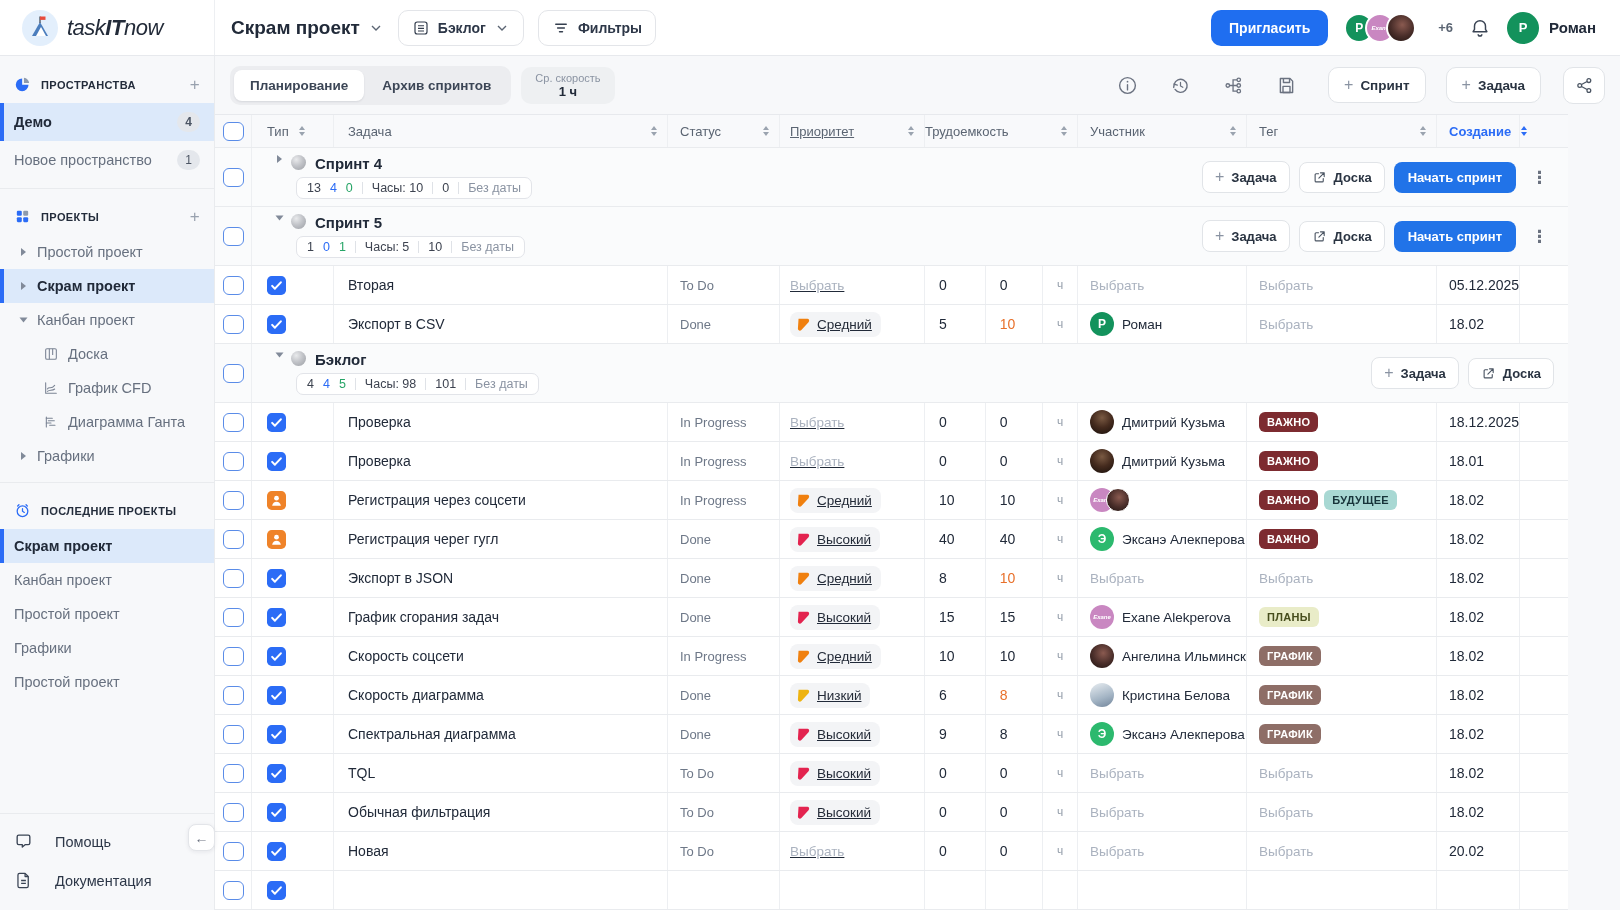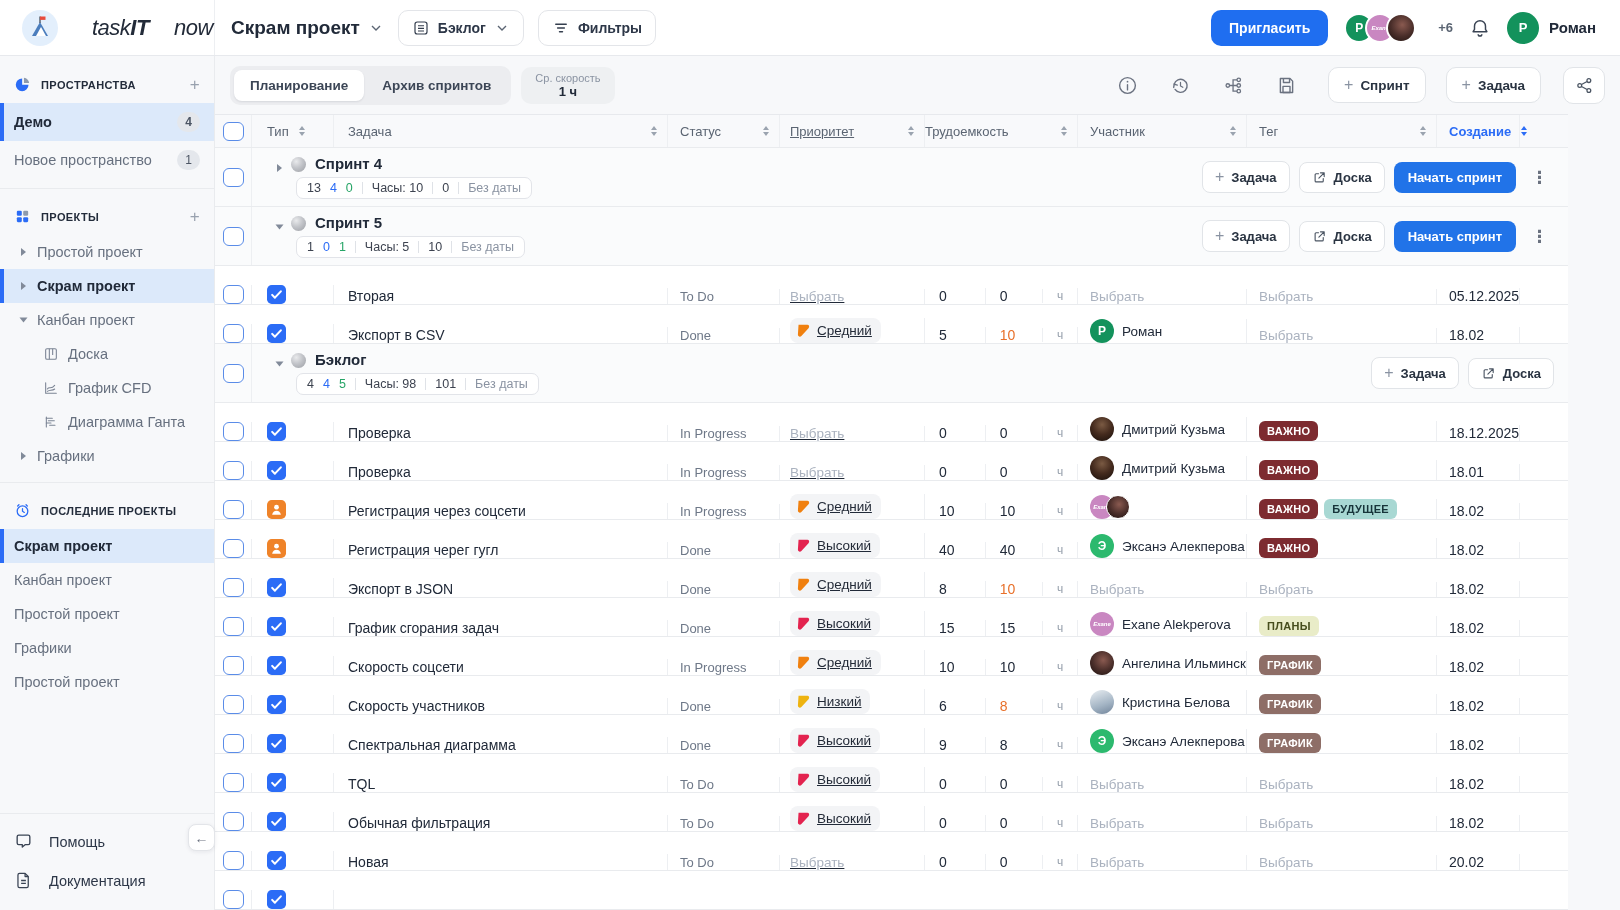--- a/index.html
+++ b/index.html
@@ -6,21 +6,21 @@
   html,body { width:1620px; height:910px; overflow:hidden;
     font-family:"Liberation Sans","DejaVu Sans",sans-serif; background:#f7f8fa; color:#212a39; }
   svg { display:block; }
   button { font-family:inherit; cursor:pointer; }
 
   
   .hdr { height:56px; background:#fff; border-bottom:1px solid #e7e9ed; display:flex; align-items:stretch; }
   .logo-area { width:215px; flex:none; display:flex; align-items:center; gap:9px; padding-left:22px; border-right:1px solid #edeff2; }
   .logo-badge { width:36px; height:36px; }
   .logo-text { font-size:22px; font-style:italic; color:#232b39; letter-spacing:-0.5px; }
-  .logo-text .lt { font-weight:500;margin-left:25px; }
+  .logo-text .lt { font-weight:500; }
   .logo-text b { font-weight:800; }
   .hdr-mid { display:flex; align-items:center; gap:14px; padding-left:16px; flex:1; }
   .proj-select { display:flex; align-items:center; gap:8px; font-size:19px; font-weight:700; color:#212a39; cursor:pointer; }
   .chev { width:16px; height:16px; }
   .hbtn { display:flex; align-items:center; gap:8px; background:#fff; border:1px solid #e3e5e9; border-radius:10px;
           padding:8px 13px; font-size:14px; font-weight:600; color:#2d3748; }
   .hbtn .ic { width:18px; height:18px; }
   .hdr-right { display:flex; align-items:center; gap:16px; padding-right:24px; }
   .btn-invite { background:#1f6ef0; color:#fff; border:none; border-radius:10px; padding:10px 18px; font-size:14px; font-weight:700; }
   .avstack { display:flex; align-items:center; }
@@ -52,21 +52,21 @@
   .side-link { position:relative; display:flex; align-items:center; padding:9px 14px; font-size:14.5px; color:#67707f; cursor:pointer; }
   .side-link .sbadge { margin-left:auto; background:#e4e7ec; color:#4c5564; border-radius:10px; min-width:23px; height:20px; font-size:12px;
                        display:flex; align-items:center; justify-content:center; padding:0 6px; }
   .side-link.active { background:#dce9fa; color:#212a39; font-weight:600; }
   .side-link.active::before { content:''; position:absolute; left:0; top:0; bottom:0; width:4px; background:#2b6cf6; }
   .side-link .caret { margin-right:11px; margin-left:7px; }
   .tree-child { padding-left:43px; gap:9px; }
   .tree-child .cicon { width:16px; height:16px; flex:none; }
   .side-div { height:1px; background:#e9ebee; margin:9px 0; }
   .side-bottom { margin-top:auto; border-top:1px solid #e9ebee; padding:8px 0 10px; }
-  .side-bottom .side-link { font-size:14.5px; color:#2d3748; gap:16px; padding:10px 14px; }
+  .side-bottom .side-link { font-size:14.5px; color:#2d3748; gap:22px; padding:10px 14px; }
   .side-bottom .ficon { width:19px; height:19px; flex:none; }
   .collapse-btn { position:absolute; left:188px; top:768px; width:27px; height:27px; background:#fff; border:1px solid #e3e5e9;
     border-radius:8px; box-shadow:0 1px 4px rgba(20,30,50,.08); color:#6b7280; font-size:14px; display:flex; align-items:center; justify-content:center; z-index:5; }
 
   .caret { width:0; height:0; border-top:4.5px solid transparent; border-bottom:4.5px solid transparent; border-left:5.5px solid #818a99; flex:none; }
   .caret.down { transform:rotate(90deg); }
 
   
   .main { flex:1; display:flex; flex-direction:column; overflow:hidden; }
   .toolbar { height:59px; display:flex; align-items:center; padding:0 15px; gap:10px; }
@@ -108,21 +108,21 @@
   .sort i { display:block; width:0; height:0; border-left:3.5px solid transparent; border-right:3.5px solid transparent; }
   .sort .s-up { border-bottom:4.5px solid #9aa3af; }
   .sort .s-dn { border-top:4.5px solid #9aa3af; }
   .sort.sorted .s-up { border-bottom-color:#2b6cf6; }
   .sort.sorted .s-dn { border-top-color:#2b6cf6; }
   .th-blue { color:#2b6cf6 !important; font-weight:600; }
 
   .cb { width:21px; height:19px; border:1.5px solid #5a8ce8; border-radius:6px; background:#fff; cursor:pointer; flex:none; }
   .ticon { width:19px; height:19px; flex:none; }
 
-  .task { height:39px;align-items:flex-end; }
+  .task { height:39px; }
   .t-title { font-size:14px; color:#212a39; }
   .status-txt { font-size:13px; color:#6e7888; }
   .placeholder { font-size:13.5px; color:#aab2bf; }
   .prio { display:inline-flex; align-items:center; gap:5px; background:#f3f4f6; border-radius:8px; padding:4px 9px 4px 5px; cursor:pointer; }
   .prio .flag { width:17px; height:17px; }
   .prio span { font-size:13.5px; color:#242b38; }
   .eff { display:flex; align-items:center; height:100%; font-size:14px; color:#212a39; }
   .e1 { width:60px; padding-left:14px; }
   .e2 { width:58px; padding-left:14px; border-left:1px solid #edeff2; }
   .e3 { width:35px; justify-content:center; border-left:1px solid #edeff2; font-size:12px; color:#98a1ad; }
@@ -130,21 +130,21 @@
   .uname { font-size:13.5px; color:#212a39; white-space:nowrap; overflow:hidden; }
   .tag { font-size:11px; font-weight:700; letter-spacing:.3px; border-radius:6px; padding:4px 8px; white-space:nowrap; }
   .date-txt { font-size:14px; color:#212a39; }
   .stack { display:flex; }
   .stack .av + .av { margin-left:-8px; border:1.5px solid #fff; }
 
   
   .sprint { height:59px; background:#fafbfc; }
   .sprint .co-cb { border-right:1px solid #edeff2; }
   .s-main { flex:1; display:flex; flex-direction:column; justify-content:center; gap:5px; padding-left:25px; }
-  .s-line1 { display:flex; align-items:flex-end; gap:9px; }
+  .s-line1 { display:flex; align-items:flex-start; gap:9px; }
   .s-title { font-size:15px; font-weight:700; color:#212a39; }
   .sphere { width:15px; height:15px; border-radius:50%; background:radial-gradient(circle at 35% 30%,#e9eaec 0%,#c2c4c9 45%,#9a9da3 100%); flex:none; }
   .s-stats { margin-left:19px; display:inline-flex; align-items:center; gap:9px; border:1px solid #e2e4e9; background:#fff;
              border-radius:7px; padding:3px 10px; font-size:12.5px; color:#3d4350; width:max-content; }
   .s-stats .n2 { color:#2b6cf6; }
   .s-stats .n3 { color:#27a567; }
   .s-stats .sep { width:1px; height:12px; background:#dfe2e7; }
   .s-stats .nd { color:#8a93a2; }
   .s-actions { display:flex; align-items:center; gap:9px; padding-right:14px; }
   .btn-white { display:flex; align-items:center; gap:7px; background:#fff; border:1px solid #e1e4e8; border-radius:8px;
@@ -983,21 +983,21 @@
           </div>
           <div class="cell co-type">
             <span class="ticon">
               <svg viewBox="0 0 24 24">
                 <rect width="24" height="24" rx="6" fill="#2b6cf6"></rect>
                 <path d="M6.5 12.5l3.5 3.5 7.5-8" stroke="#fff" stroke-width="2.6" fill="none" stroke-linecap="round" stroke-linejoin="round"></path>
               </svg>
             </span>
           </div>
           <div class="cell co-task">
-            <span class="t-title">Скорость участников</span>
+            <span class="t-title">Скорость диаграмма</span>
           </div>
           <div class="cell co-status">
             <span class="status-txt">Done</span>
           </div>
           <div class="cell co-prio">
             <span class="prio">
               <svg class="flag" viewBox="0 0 24 24">
                 <path d="M5 4h12.5c2.4 0 3.4 2.9 1.6 4.7L9 19.8c-1.9 1.9-4.9.6-4.9-2.1Z" fill="#eeb310"></path>
               </svg>
               <span>Низкий</span>

